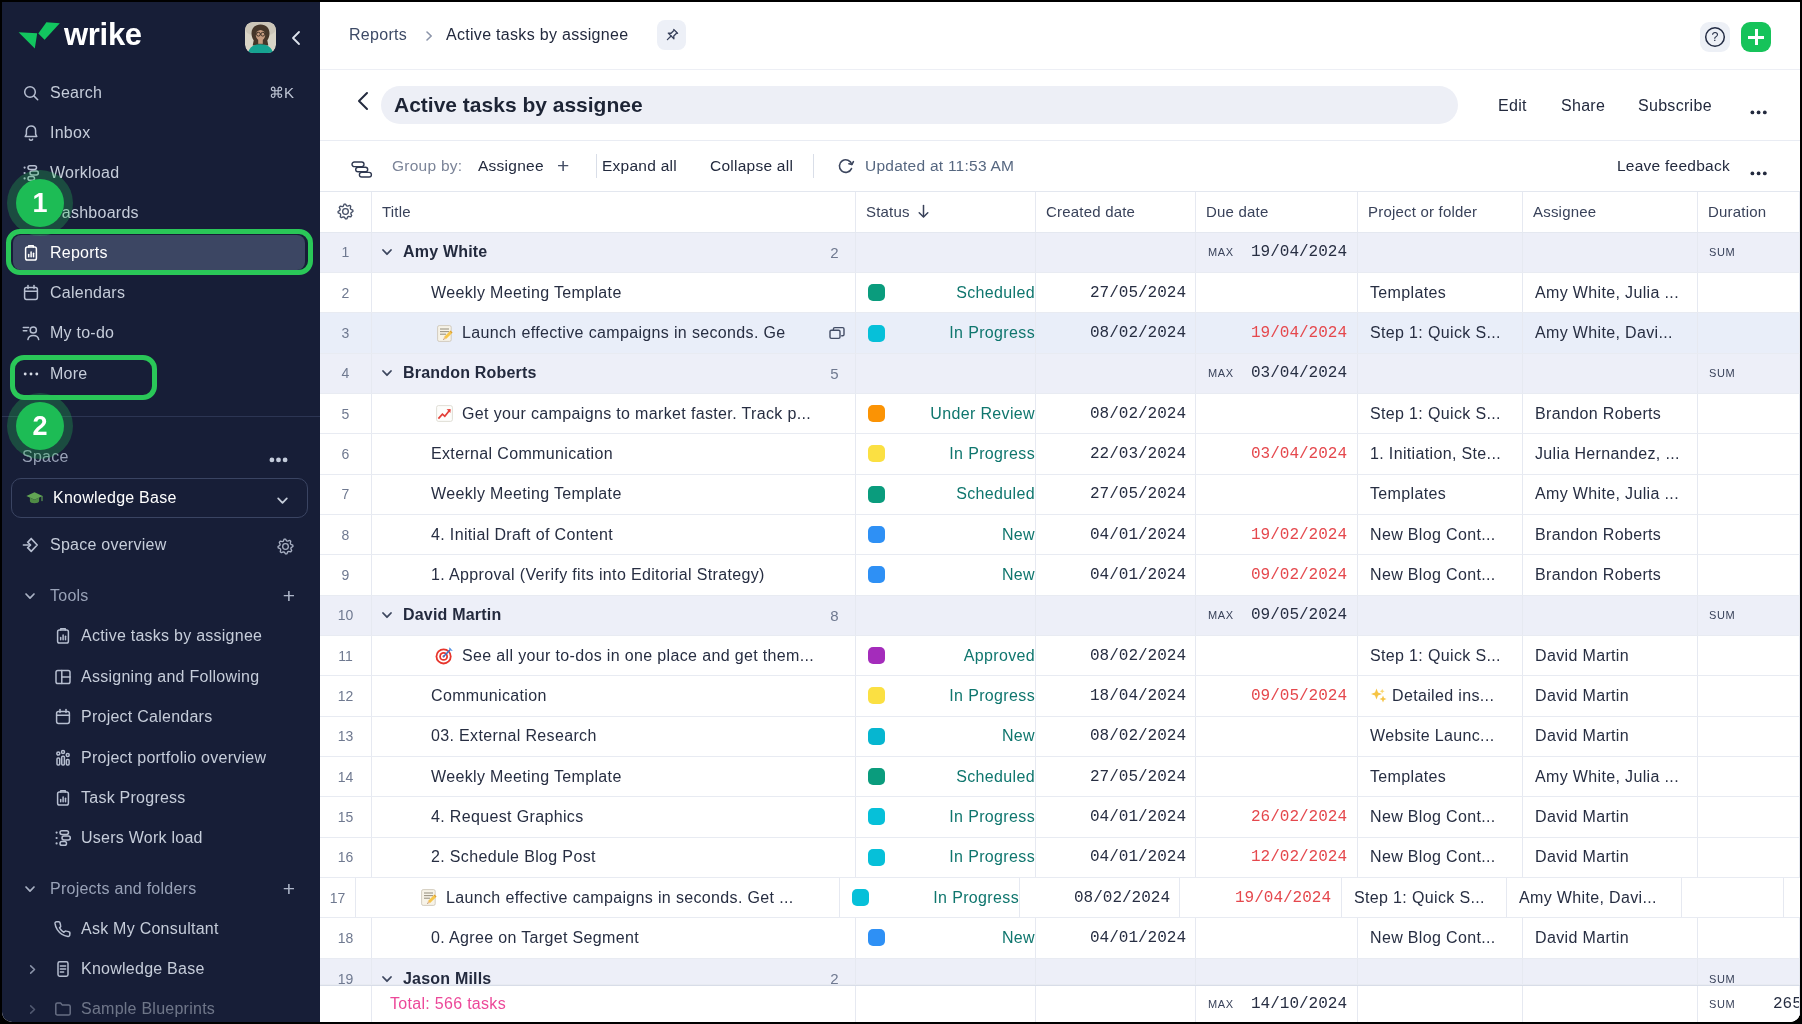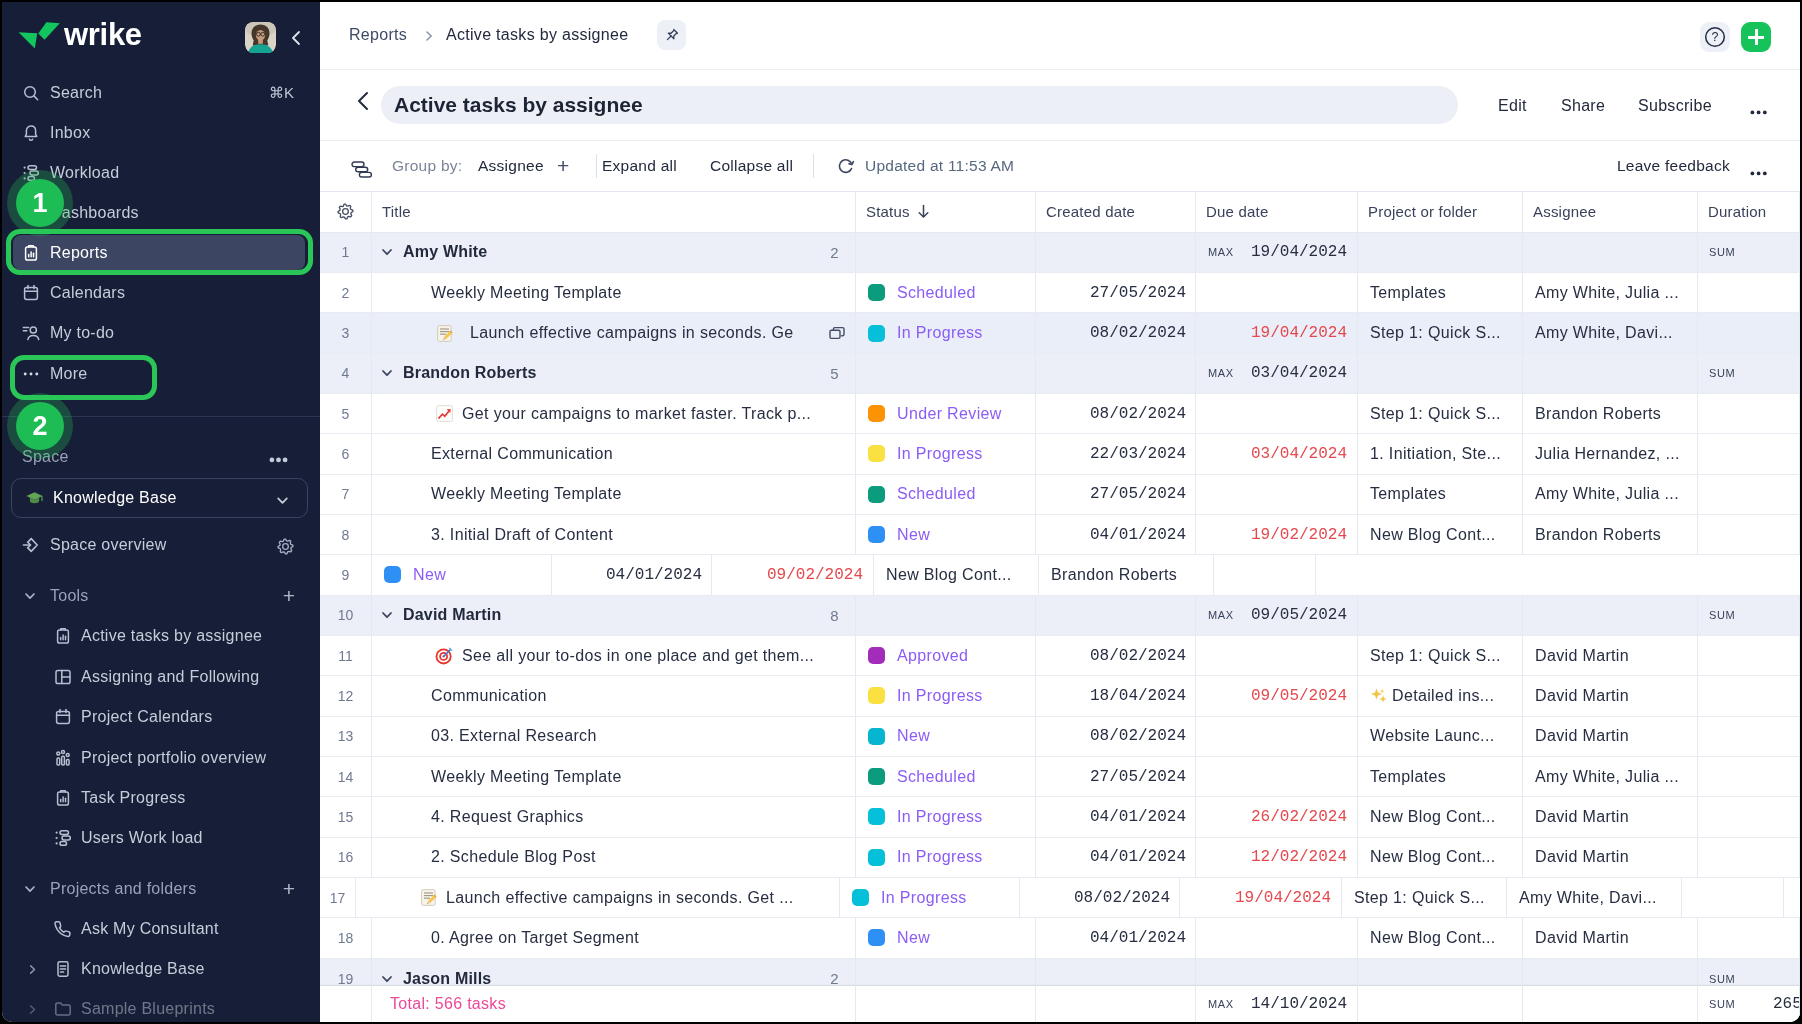--- a/index.html
+++ b/index.html
@@ -64,21 +64,21 @@
   overflow:hidden; }
 .c.num { justify-content:center; color:#6f7990; font-size:14px; }
 .hcell { font-size:15px; letter-spacing:0.2px; color:#39425a; padding-left:10px; }
 .c.title { font-size:16px; letter-spacing:0.35px; color:#272e42; }
 .gchev { margin-left:9px; display:flex; }
 .gname { margin-left:10px; font-weight:700; color:#232a3e; letter-spacing:0.2px; }
 .gcount { position:absolute; right:16px; color:#6f7990; font-size:15px; }
 .ttext.ind { margin-left:59px; }
 .emoji { margin-left:63px; margin-right:8px; display:flex; }
 .copyic { position:absolute; right:9px; top:11px; }
-.c.status { font-size:16px; letter-spacing:0.35px; color:#8b5cf6; }
+.c.status { font-size:16px; letter-spacing:0.35px; color:#0f766e;justify-content:space-between; }
 .chip { width:17px; height:17px; border-radius:5px; margin-left:12px; margin-right:12px; flex:none; }
 .c.created { justify-content:flex-end; padding-right:9px; font-family:"Liberation Mono",monospace; font-size:16px; color:#272e42; }
 .c.due { justify-content:flex-end; padding-right:10px; font-family:"Liberation Mono",monospace; font-size:16px; color:#272e42; }
 .c.due.red .dueval { color:#e5484d; }
 .agg { position:absolute; left:12px; font-size:11px; letter-spacing:0.6px; color:#39425a; font-weight:400; font-family:"Liberation Sans",sans-serif; }
 .agg.sum { left:11px; }
 .gdue { }
 .c.dur { font-size:15.5px; color:#272e42; }
 .sumval { position:absolute; left:75px; font-size:16px; font-family:"Liberation Mono",monospace; }
 .c.proj { padding-left:12px; font-size:16px; letter-spacing:0.35px; color:#272e42; white-space:nowrap; }
@@ -503,21 +503,21 @@
                   <line x1="5" y1="10.2" x2="11" y2="10.2"></line>
                 </g>
                 <g transform="rotate(45 12 12)">
                   <rect x="10.6" y="6.8" width="2.9" height="8" fill="#f6c64c"></rect>
                   <path d="M10.6 14.8 h2.9 l-1.45 2.6 z" fill="#e8b98a"></path>
                   <path d="M11.6 16.6 l.45.8 .45-.8 z" fill="#4a4a4a"></path>
                   <rect x="10.6" y="5.6" width="2.9" height="1.3" fill="#e0a32e"></rect>
                 </g>
               </svg>
             </span>
-            <span class="ttext" style="margin-left:8px">Launch effective campaigns in seconds. Ge</span>
+            <span class="ttext" style="margin-left:0">Launch effective campaigns in seconds. Ge</span>
             <span class="copyic"><svg width="18" height="18" viewBox="0 0 18 18" fill="none" stroke="#434d66" stroke-width="1.4" stroke-linejoin="round">
                 <rect x="2" y="6.2" width="10" height="8.2" rx="1.4"></rect>
                 <path d="M5.4 6.2 V5 c0-.8.6-1.4 1.4-1.4 h7.8 c.8 0 1.4.6 1.4 1.4 v5.4 c0 .8-.6 1.4-1.4 1.4 h-1.4"></path>
               </svg></span>
           </div>
           <div class="c status" style="width:180px">
             <span class="chip" style="background:#06c0d9"></span>
             <span>In Progress</span>
           </div>
           <div class="c created" style="width:160px">08/02/2024</div>
@@ -601,36 +601,39 @@
           </div>
           <div class="c created" style="width:160px">27/05/2024</div>
           <div class="c due" style="width:162px"></div>
           <div class="c proj" style="width:165px">Templates</div>
           <div class="c assig" style="width:175px">Amy White, Julia ...</div>
           <div class="c " style="width:102px"></div>
         </div>
 <div class="row" style="height:40.333px">
           <div class="c num" style="width:52px">8</div>
           <div class="c title" style="width:484px">
-            <span class="ttext ind">3. Initial Draft of Content</span>
+            <span class="ttext ind">4. Initial Draft of Content</span>
           </div>
           <div class="c status" style="width:180px">
             <span class="chip" style="background:#2e90f5"></span>
             <span>New</span>
           </div>
           <div class="c created" style="width:160px">04/01/2024</div>
           <div class="c due red" style="width:162px">
             <span class="dueval">19/02/2024</span>
           </div>
           <div class="c proj" style="width:165px">New Blog Cont...</div>
           <div class="c assig" style="width:175px">Brandon Roberts</div>
           <div class="c " style="width:102px"></div>
         </div>
 <div class="row" style="height:40.333px">
           <div class="c num" style="width:52px">9</div>
+          <div class="c title" style="width:484px">
+            <span class="ttext ind">1. Approval (Verify fits into Editorial Strategy)</span>
+          </div>
           <div class="c status" style="width:180px">
             <span class="chip" style="background:#2e90f5"></span>
             <span>New</span>
           </div>
           <div class="c created" style="width:160px">04/01/2024</div>
           <div class="c due red" style="width:162px">
             <span class="dueval">09/02/2024</span>
           </div>
           <div class="c proj" style="width:165px">New Blog Cont...</div>
           <div class="c assig" style="width:175px">Brandon Roberts</div>

